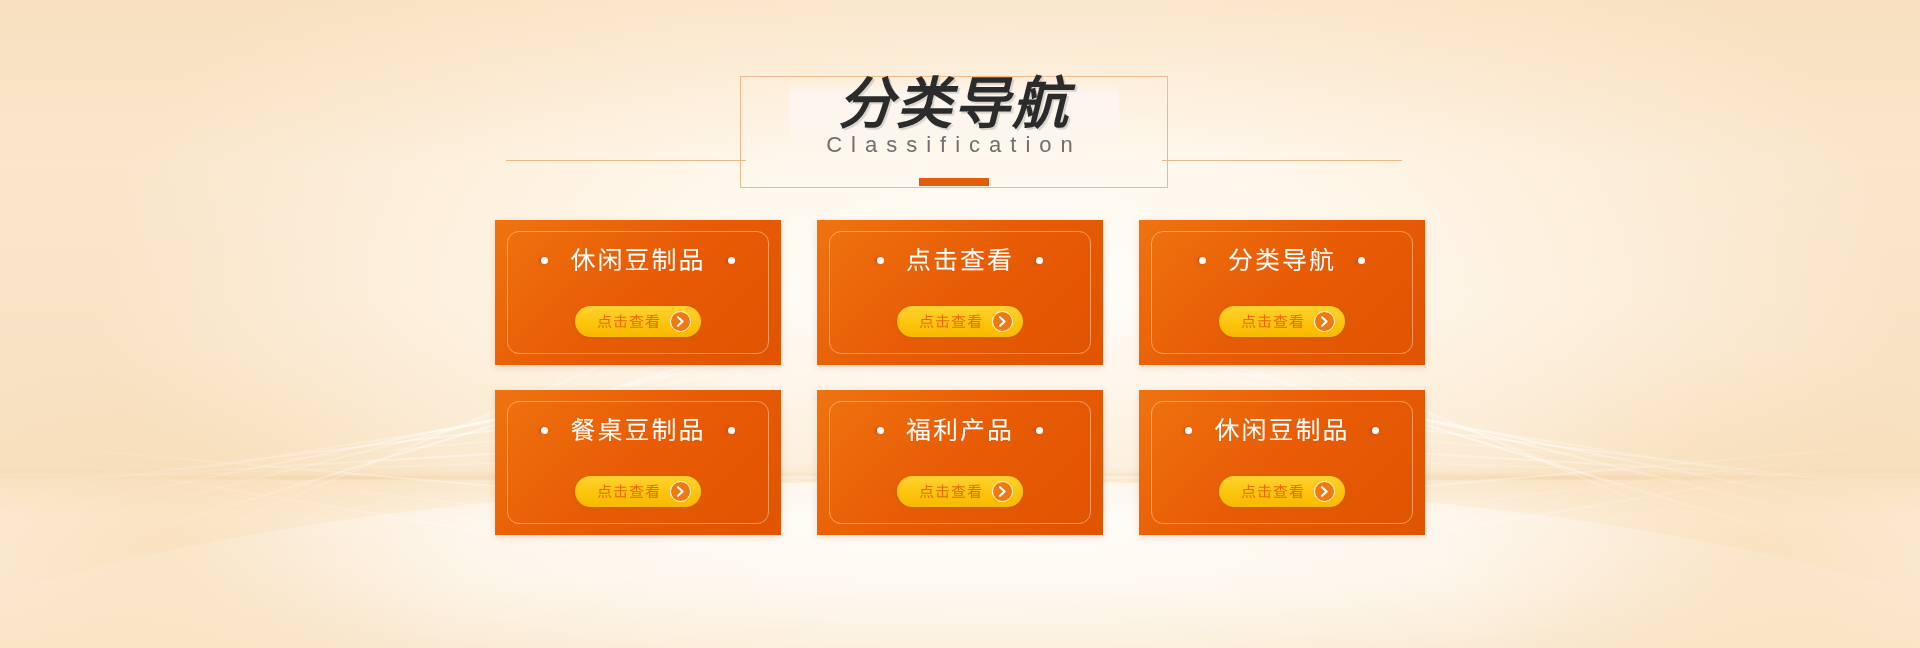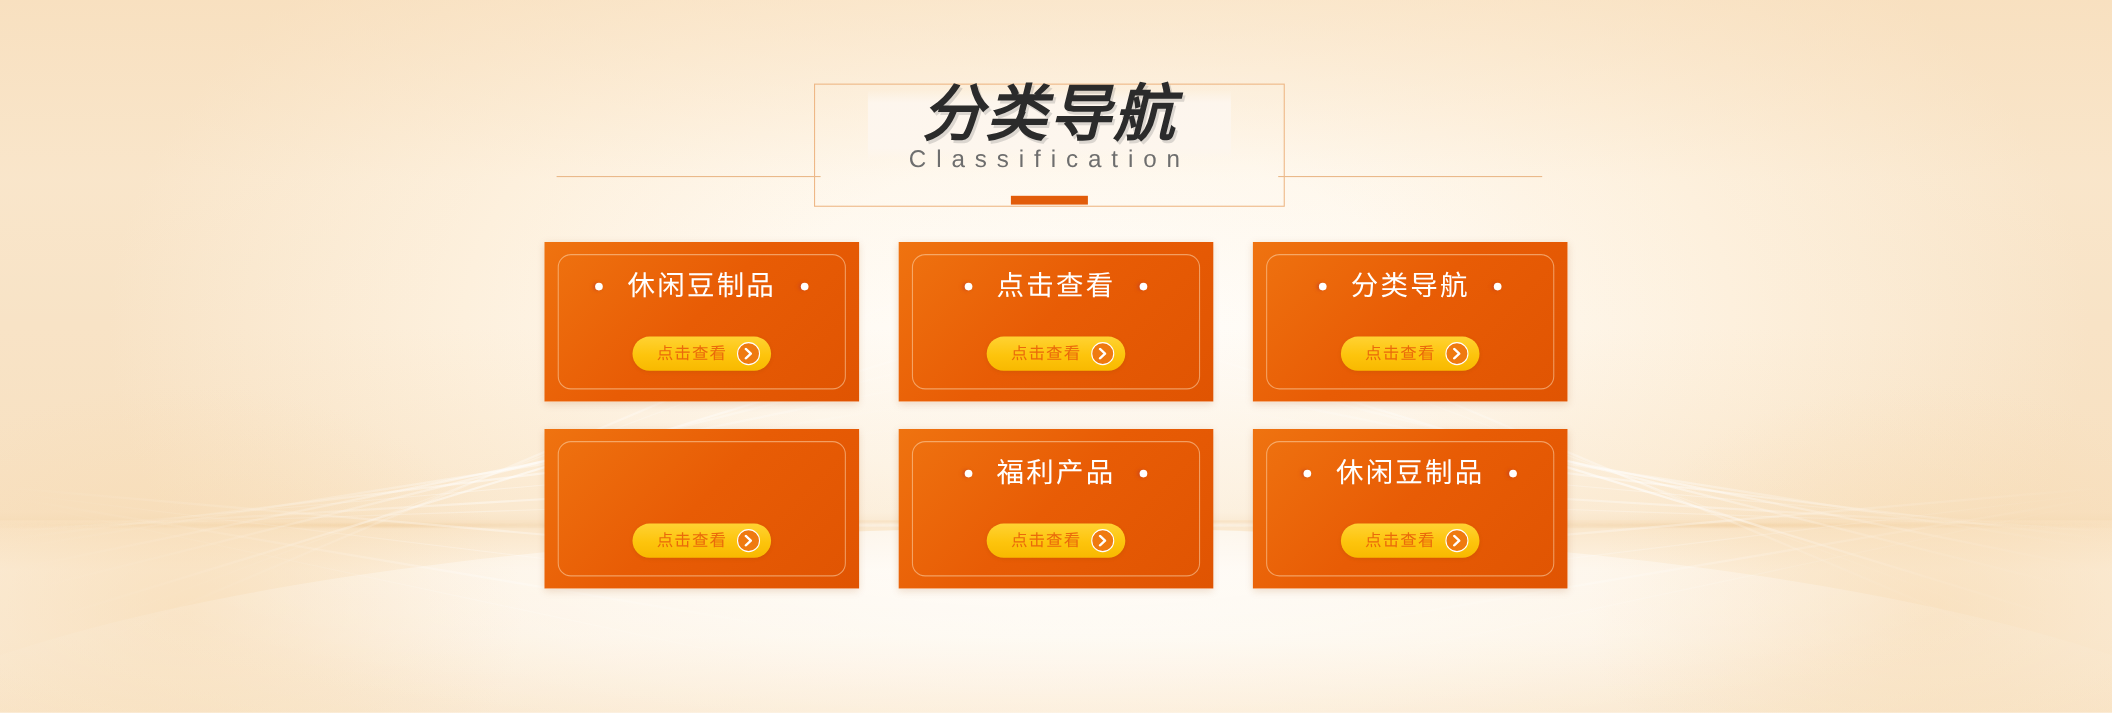--- a/index.html
+++ b/index.html
@@ -380,20 +380,25 @@
           <span class="btn-label">点击查看</span>
           <span class="btn-arrow">
             <svg width="9" height="11" viewBox="0 0 9 11" aria-hidden="true">
               <path d="M2 1.2 L6.6 5.5 L2 9.8" fill="none" stroke="#ffffff" stroke-width="2.1" stroke-linecap="round" stroke-linejoin="round"></path>
             </svg>
           </span>
         </button>
       </div>
       <div class="card">
         <div class="card-inner"></div>
+        <div class="card-title-row">
+          <span class="dot"></span>
+          <span class="card-title">餐桌豆制品</span>
+          <span class="dot"></span>
+        </div>
         <button class="btn">
           <span class="btn-label">点击查看</span>
           <span class="btn-arrow">
             <svg width="9" height="11" viewBox="0 0 9 11" aria-hidden="true">
               <path d="M2 1.2 L6.6 5.5 L2 9.8" fill="none" stroke="#ffffff" stroke-width="2.1" stroke-linecap="round" stroke-linejoin="round"></path>
             </svg>
           </span>
         </button>
       </div>
       <div class="card">

